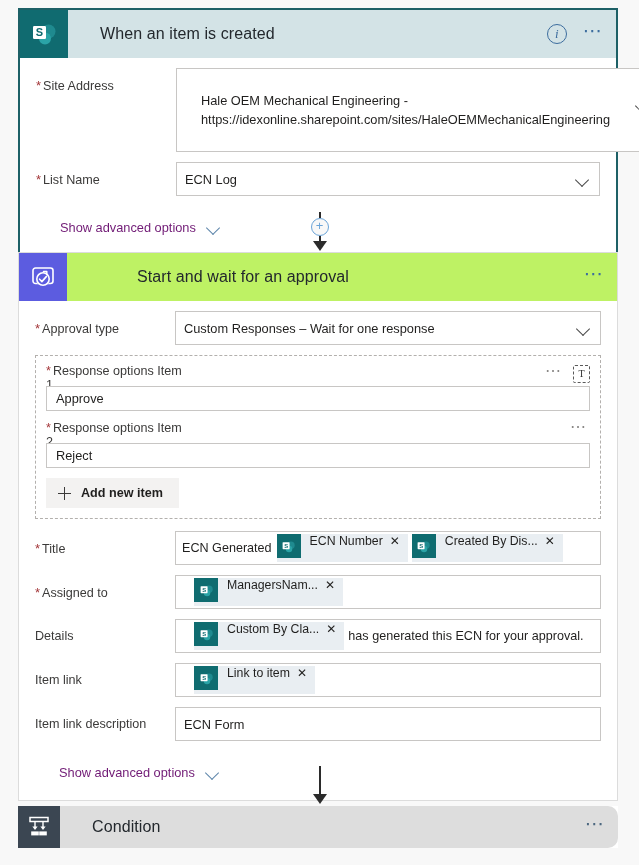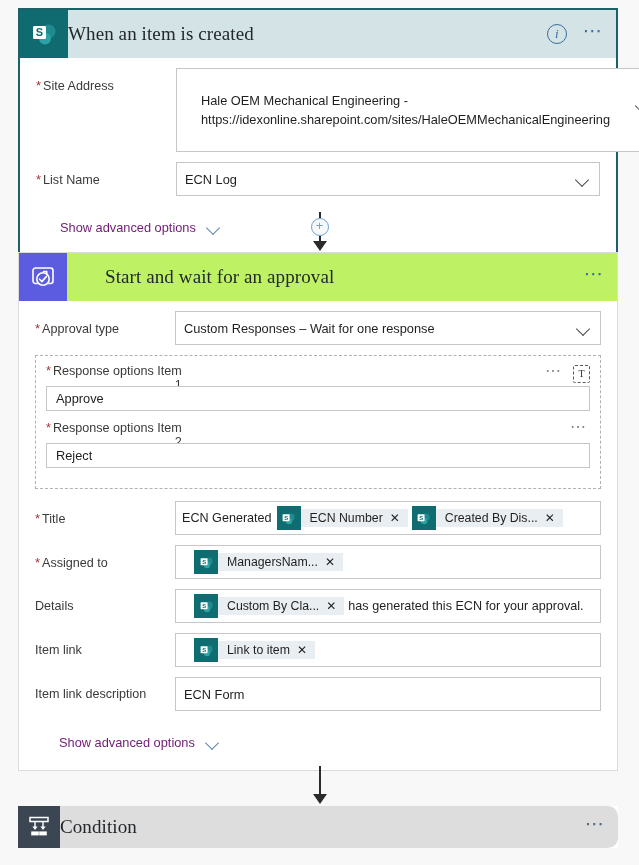--- a/index.html
+++ b/index.html
@@ -29,25 +29,24 @@
     align-items: center;
     height: 48px;
     position: relative;
   }
   .card-icon {
     width: 48px; height: 48px;
     flex: 0 0 48px;
     display: flex; align-items: center; justify-content: center;
   }
   .card-title {
-    font-size: 19px;
+    font-size: 16px;
     color: #23282d;
-    padding-left: 0;
+    padding-left: 32px;
     letter-spacing: .1px;
-    font-family: Liberation Serif, serif;
   }
   .head-actions {
     position: absolute;
     right: 10px; top: 0; height: 48px;
     display: flex; align-items: center; gap: 14px;
   }
   .ellipsis {
     font-size: 19px;
     letter-spacing: 2.3px;
     line-height: 10px;
@@ -191,21 +190,20 @@
   .resp-item { margin-bottom: 10px; position: relative; }
   .resp-label-line {
     display: flex;
     align-items: flex-start;
     justify-content: space-between;
   }
   .resp-label {
     font-size: 12.6px;
     color: #3b3a39;
     line-height: 14px;
-    text-align: right;
   }
   .resp-label .req { color: #a4373a; margin-right: 2px; }
   .resp-label .idx { display: block; }
   .resp-tools {
     display: flex; align-items: center; gap: 8px;
     padding-top: 1px;
   }
   .token-picker-icon {
     width: 17px; height: 18px;
     border: 1.3px dashed #5a5a5a;
@@ -256,23 +254,22 @@
     content: "";
     position: absolute;
     background: #3b3a39;
   }
   .plus-glyph::before { left: 6px; top: 0; width: 1.3px; height: 13px; }
   .plus-glyph::after { top: 6px; left: 0; height: 1.3px; width: 13px; }
 
   
   .token {
     display: inline-flex;
-    align-items: center;
     background: #e9eef2;
-    height: 18px;
+    height: 28px;
     margin-right: 4px;
     flex: 0 0 auto;
   }
   .token .tok-icon {
     width: 24px; height: 24px;
     background: #0f6c70;
     display: flex; align-items: center; justify-content: center;
     flex: 0 0 24px;
   }
   .token .tok-label {
@@ -423,20 +420,24 @@
             </div>
             <div class="resp-tools">
               <span class="ellipsis gray">⋯</span>
             </div>
           </div>
           <div class="resp-input">
             <span>Reject</span>
           </div>
         </div>
 
+        <button class="add-item-btn">
+          <span class="plus-glyph"></span>
+          <span>Add new item</span>
+        </button>
       </div>
 
       <div class="row">
         <div class="row-label">
           <span class="req">*</span><span>Title</span>
         </div>
         <div class="field tokens">
           <span class="plain-text">ECN Generated</span>
           <span class="token">
             <span class="tok-icon">

